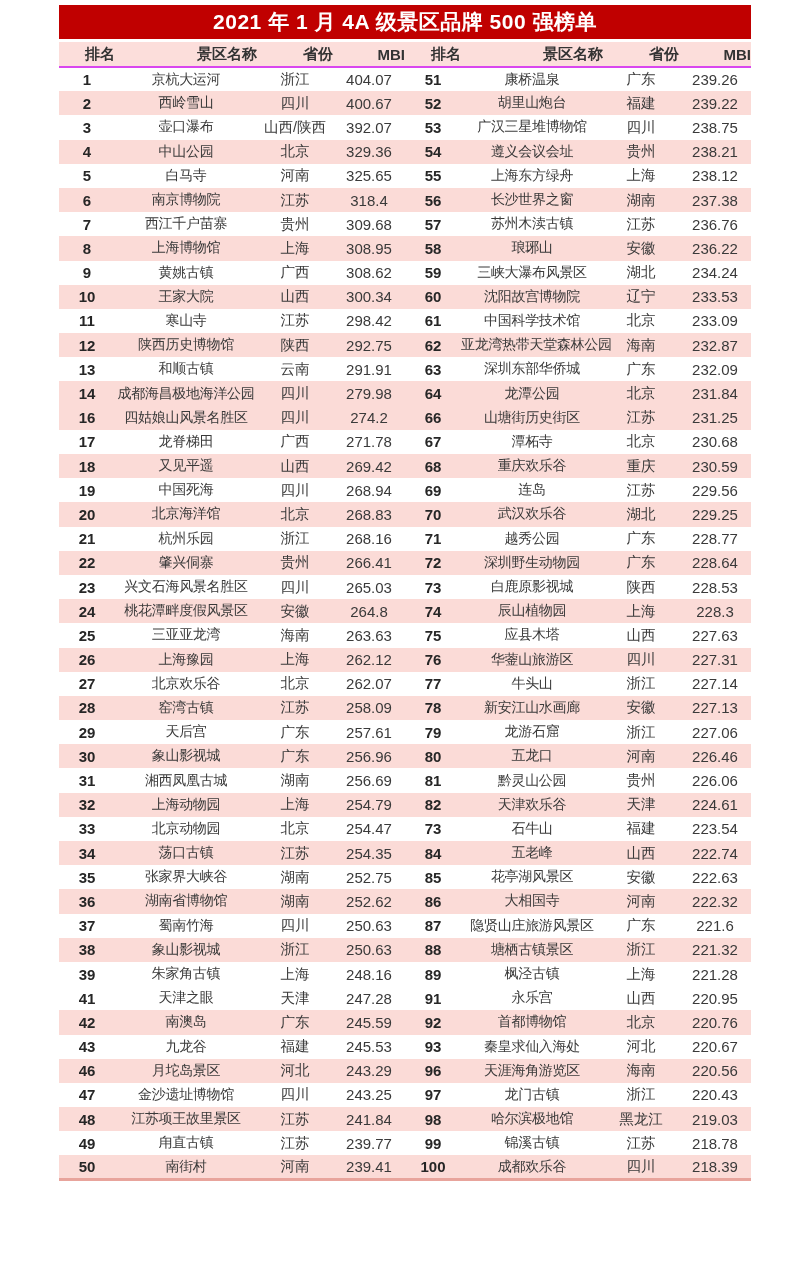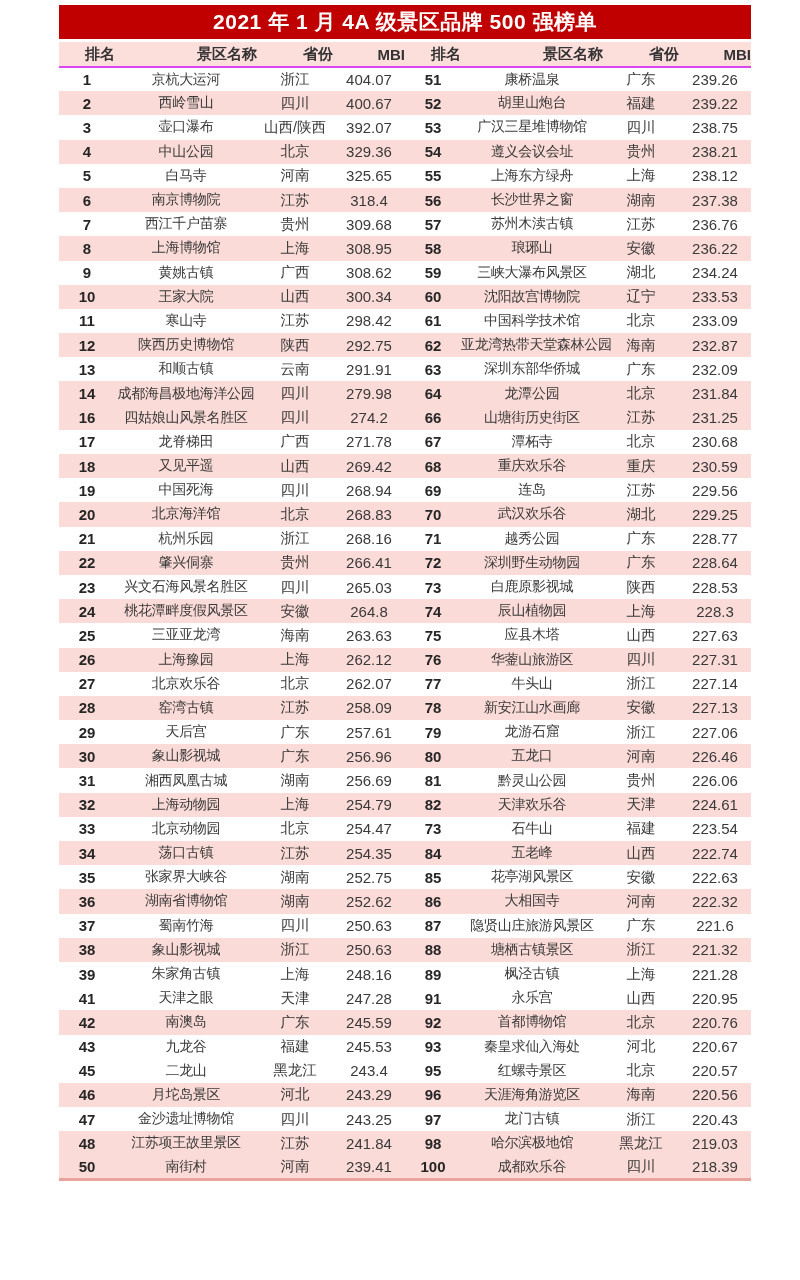--- a/index.html
+++ b/index.html
@@ -481,30 +481,20 @@
         <tr>
           <td class="rank">43</td>
           <td class="name">九龙谷</td>
           <td class="prov">福建</td>
           <td class="mbi">245.53</td>
           <td class="rank">93</td>
           <td class="name">秦皇求仙入海处</td>
           <td class="prov">河北</td>
           <td class="mbi">220.67</td>
         </tr>
-        <tr>
-          <td class="rank">45</td>
-          <td class="name">二龙山</td>
-          <td class="prov">黑龙江</td>
-          <td class="mbi">243.4</td>
-          <td class="rank">95</td>
-          <td class="name">红螺寺景区</td>
-          <td class="prov">北京</td>
-          <td class="mbi">220.57</td>
-        </tr>
         <tr class="alt">
           <td class="rank">46</td>
           <td class="name">月坨岛景区</td>
           <td class="prov">河北</td>
           <td class="mbi">243.29</td>
           <td class="rank">96</td>
           <td class="name">天涯海角游览区</td>
           <td class="prov">海南</td>
           <td class="mbi">220.56</td>
         </tr>
@@ -521,20 +511,30 @@
         <tr class="alt">
           <td class="rank">48</td>
           <td class="name">江苏项王故里景区</td>
           <td class="prov">江苏</td>
           <td class="mbi">241.84</td>
           <td class="rank">98</td>
           <td class="name">哈尔滨极地馆</td>
           <td class="prov">黑龙江</td>
           <td class="mbi">219.03</td>
         </tr>
+        <tr>
+          <td class="rank">49</td>
+          <td class="name">甪直古镇</td>
+          <td class="prov">江苏</td>
+          <td class="mbi">239.77</td>
+          <td class="rank">99</td>
+          <td class="name">锦溪古镇</td>
+          <td class="prov">江苏</td>
+          <td class="mbi">218.78</td>
+        </tr>
         <tr class="alt">
           <td class="rank">50</td>
           <td class="name">南街村</td>
           <td class="prov">河南</td>
           <td class="mbi">239.41</td>
           <td class="rank">100</td>
           <td class="name">成都欢乐谷</td>
           <td class="prov">四川</td>
           <td class="mbi">218.39</td>
         </tr>

